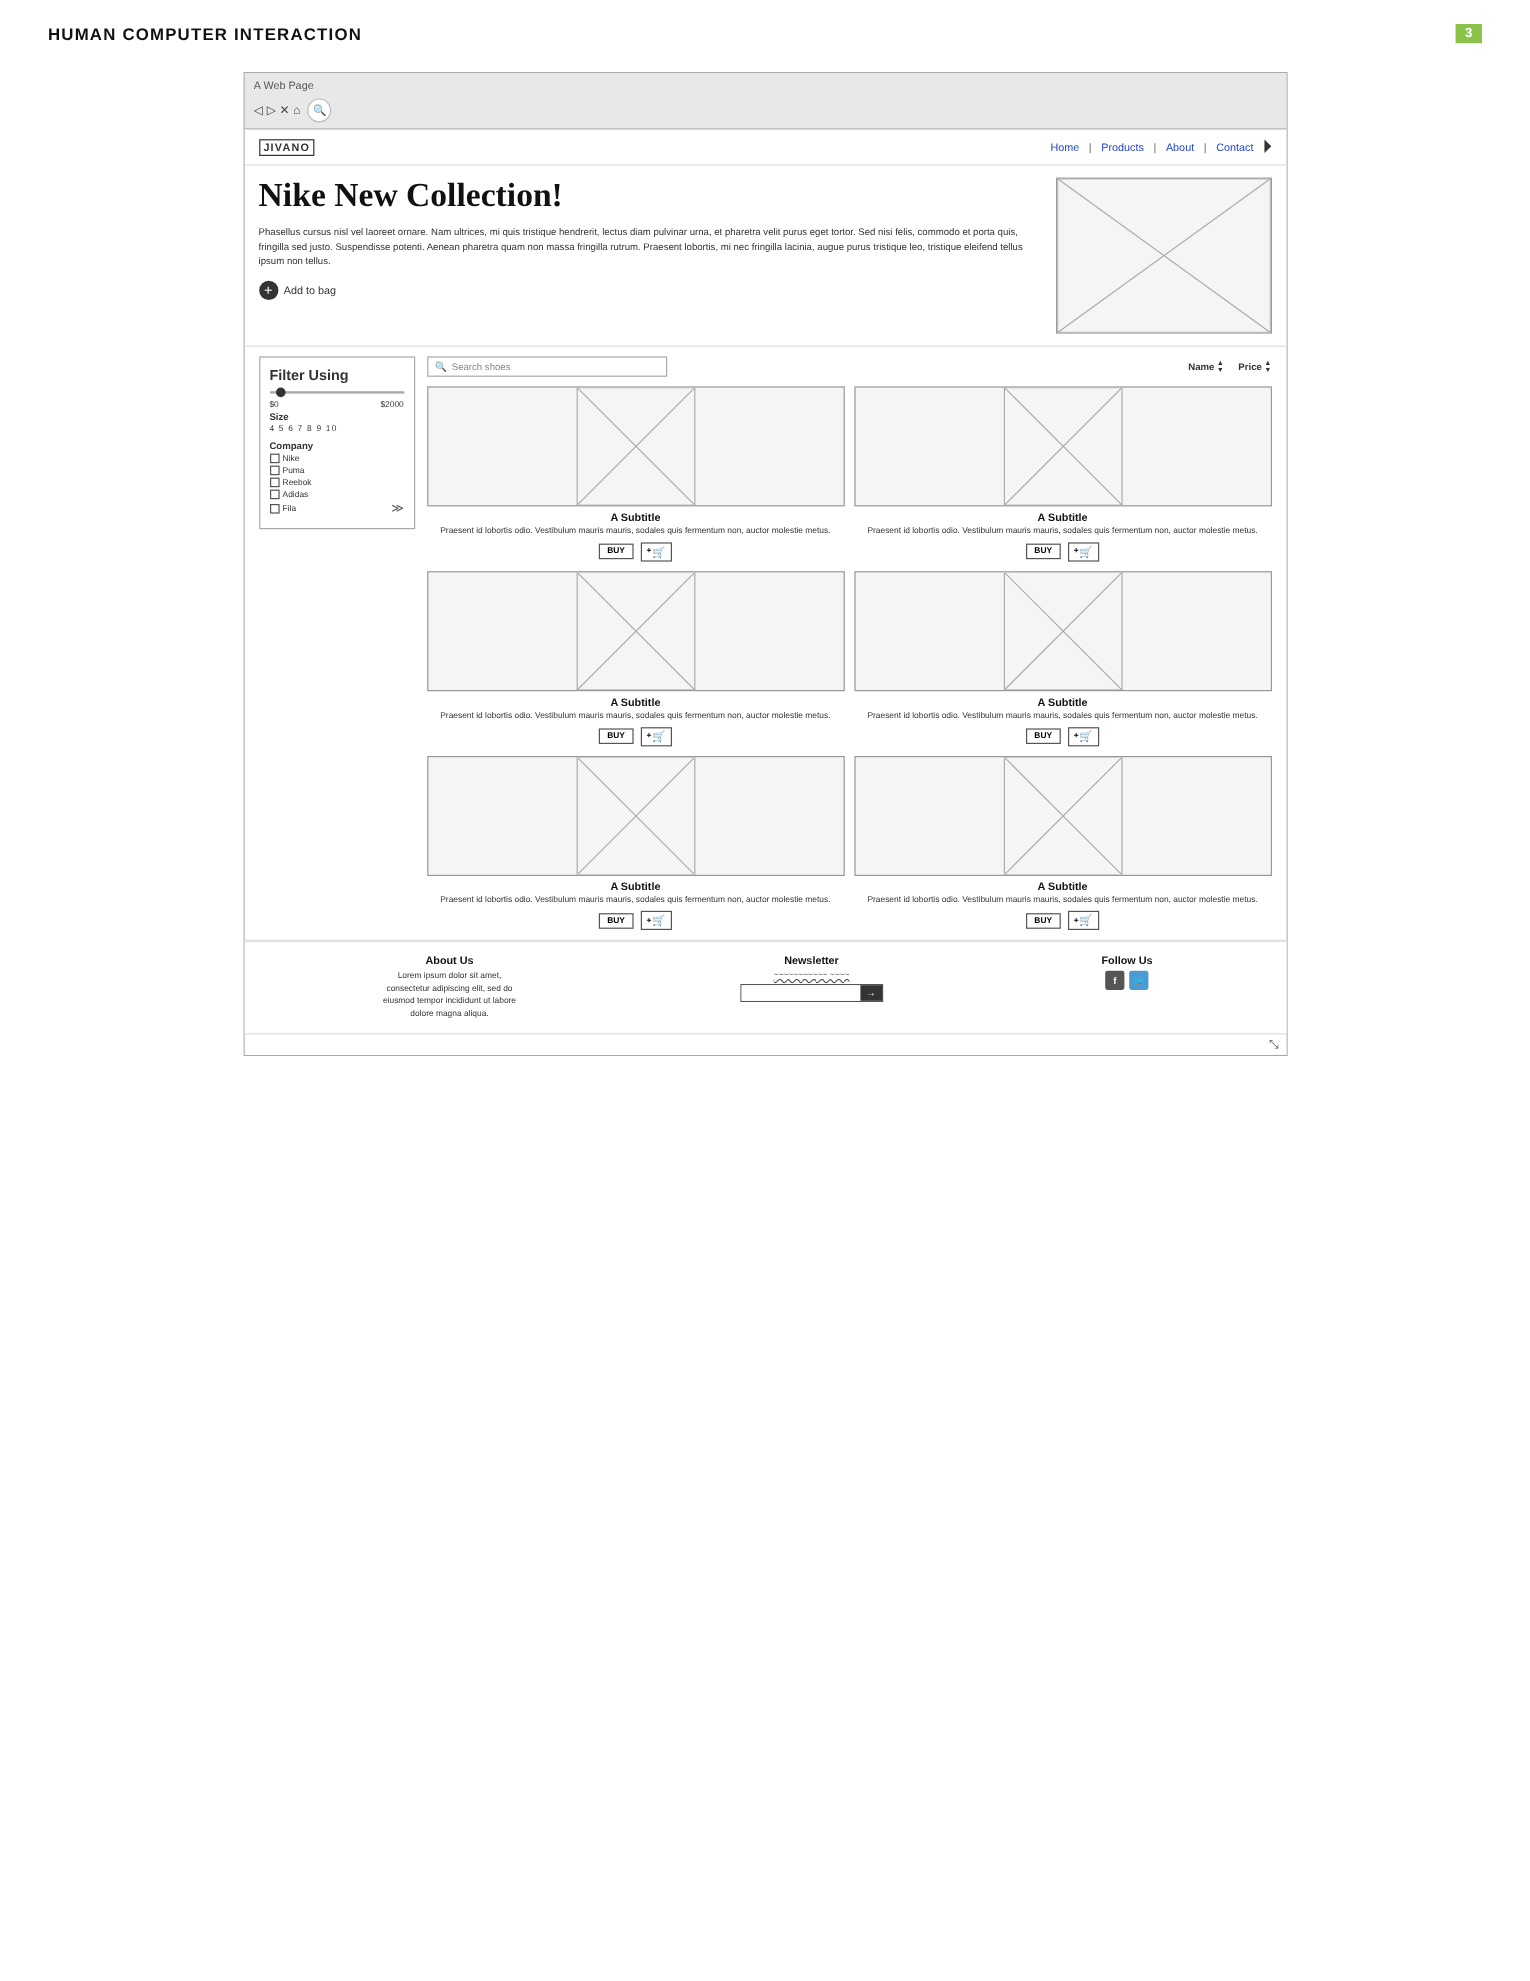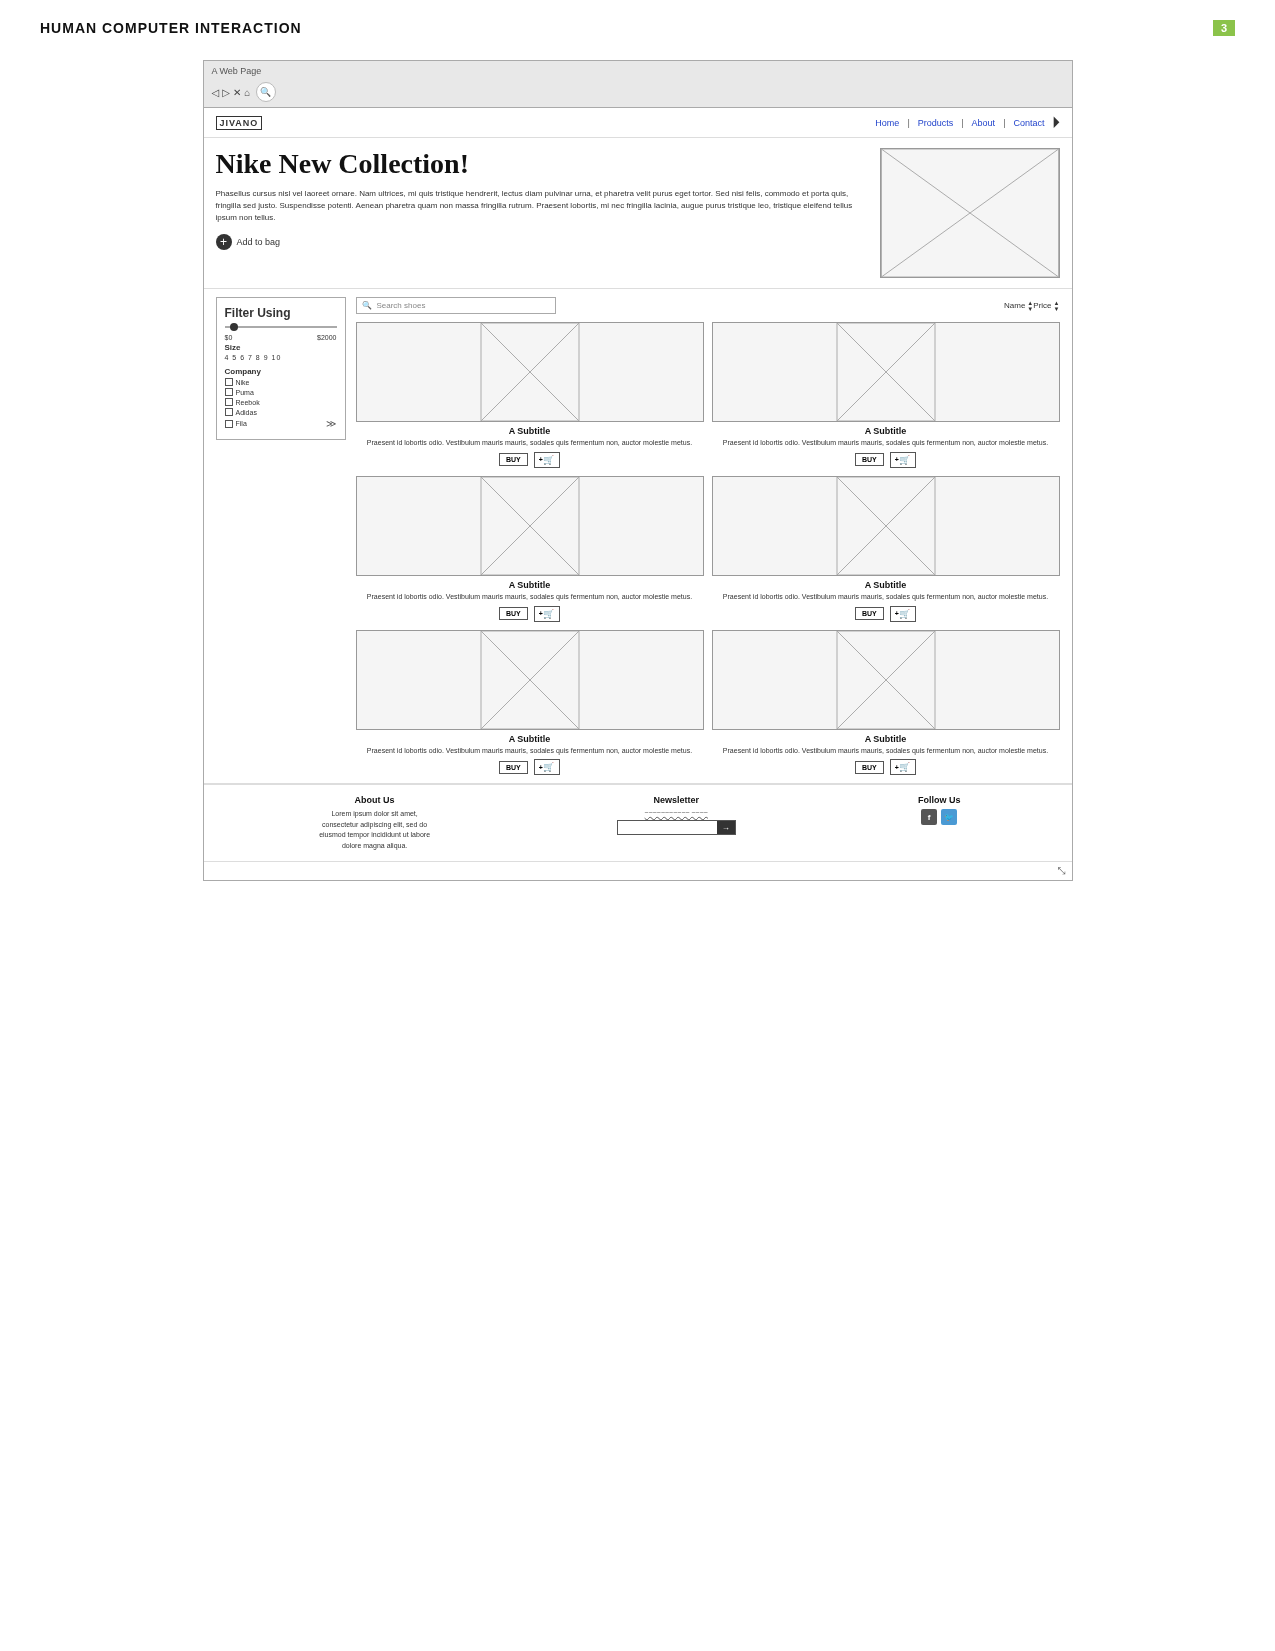--- a/index.html
+++ b/index.html
@@ -299,23 +299,24 @@
       border: 1px solid #aaa;
       padding: 3px 6px;
       font-size: 8px;
       color: #888;
       gap: 4px;
       width: 200px;
     }
     .sort-controls {
       display: flex;
       align-items: flex-end;
-      gap: 0;
+      gap: 12px;
       font-size: 8px;
       color: #333;
+      font-weight: bold;
     }
     .sort-btn {
       display: flex;
       align-items: center;
       gap: 2px;
       cursor: pointer;
     }
     .sort-arrows {
       display: flex;
       flex-direction: column;

